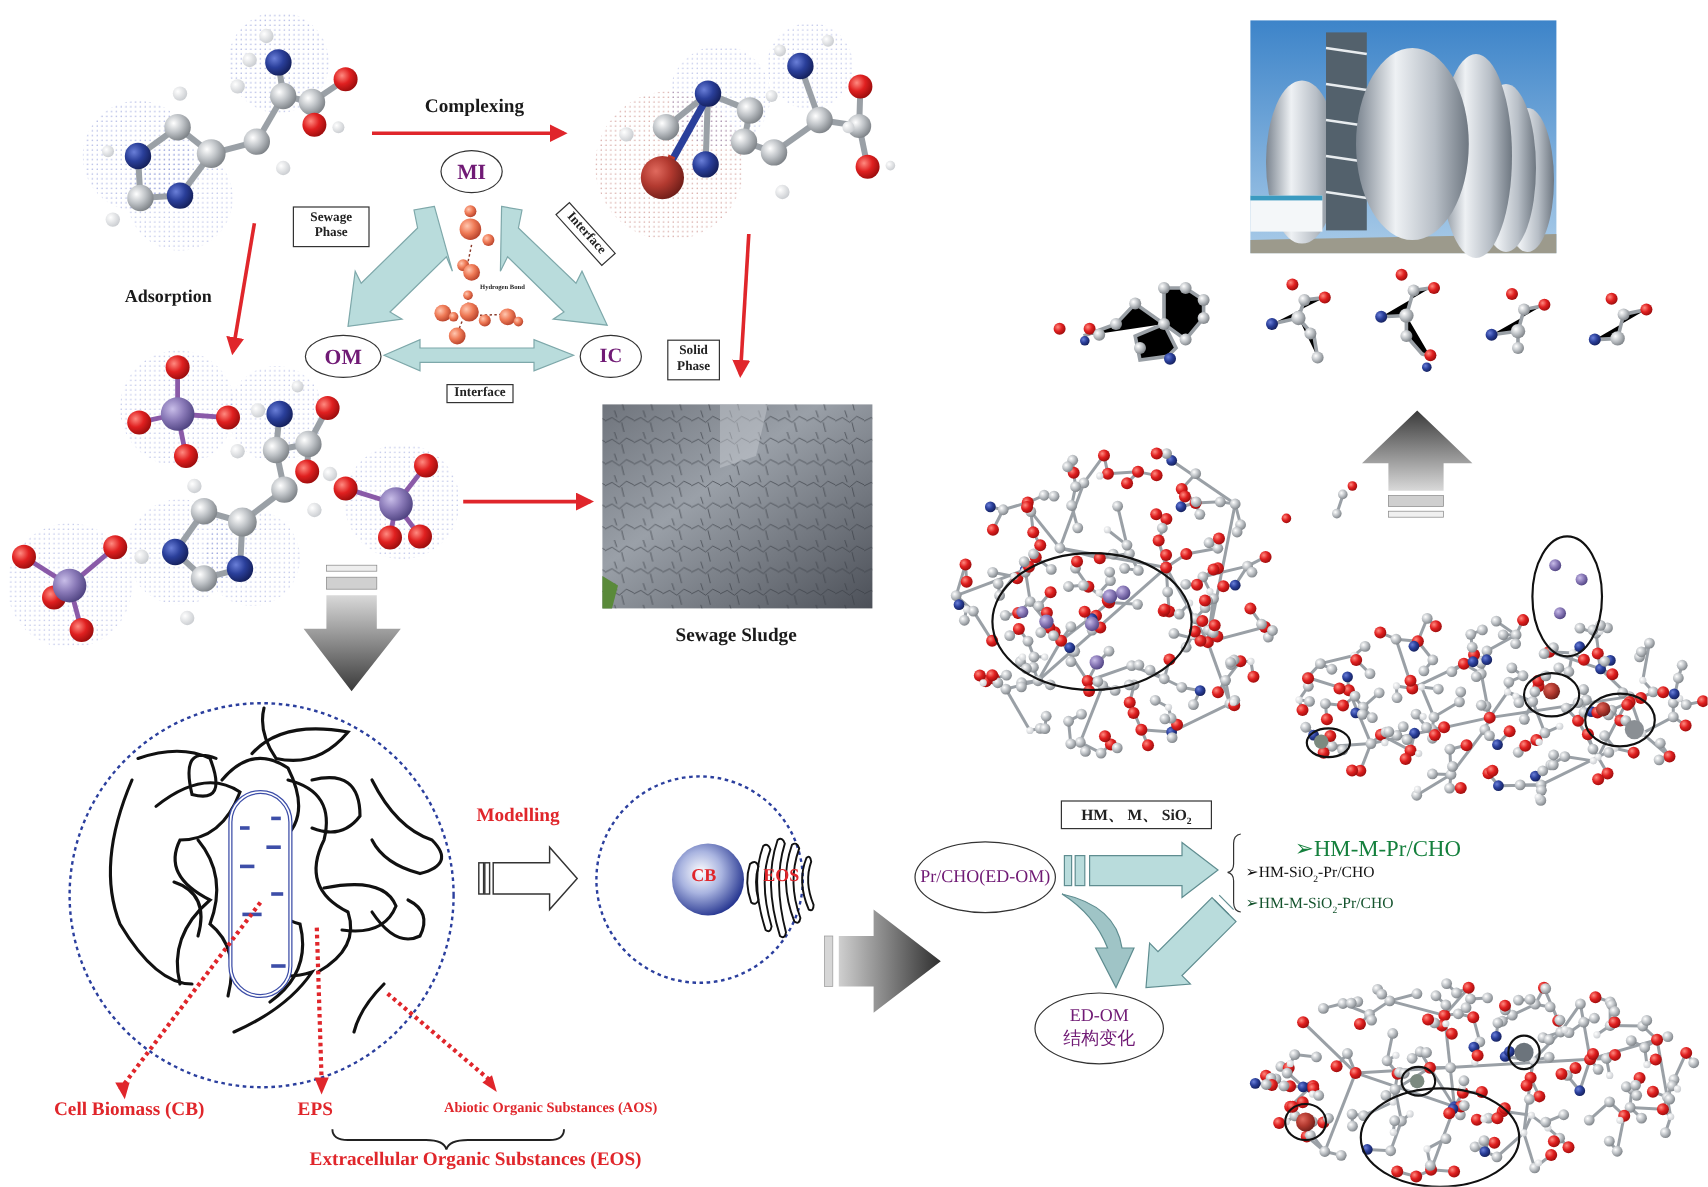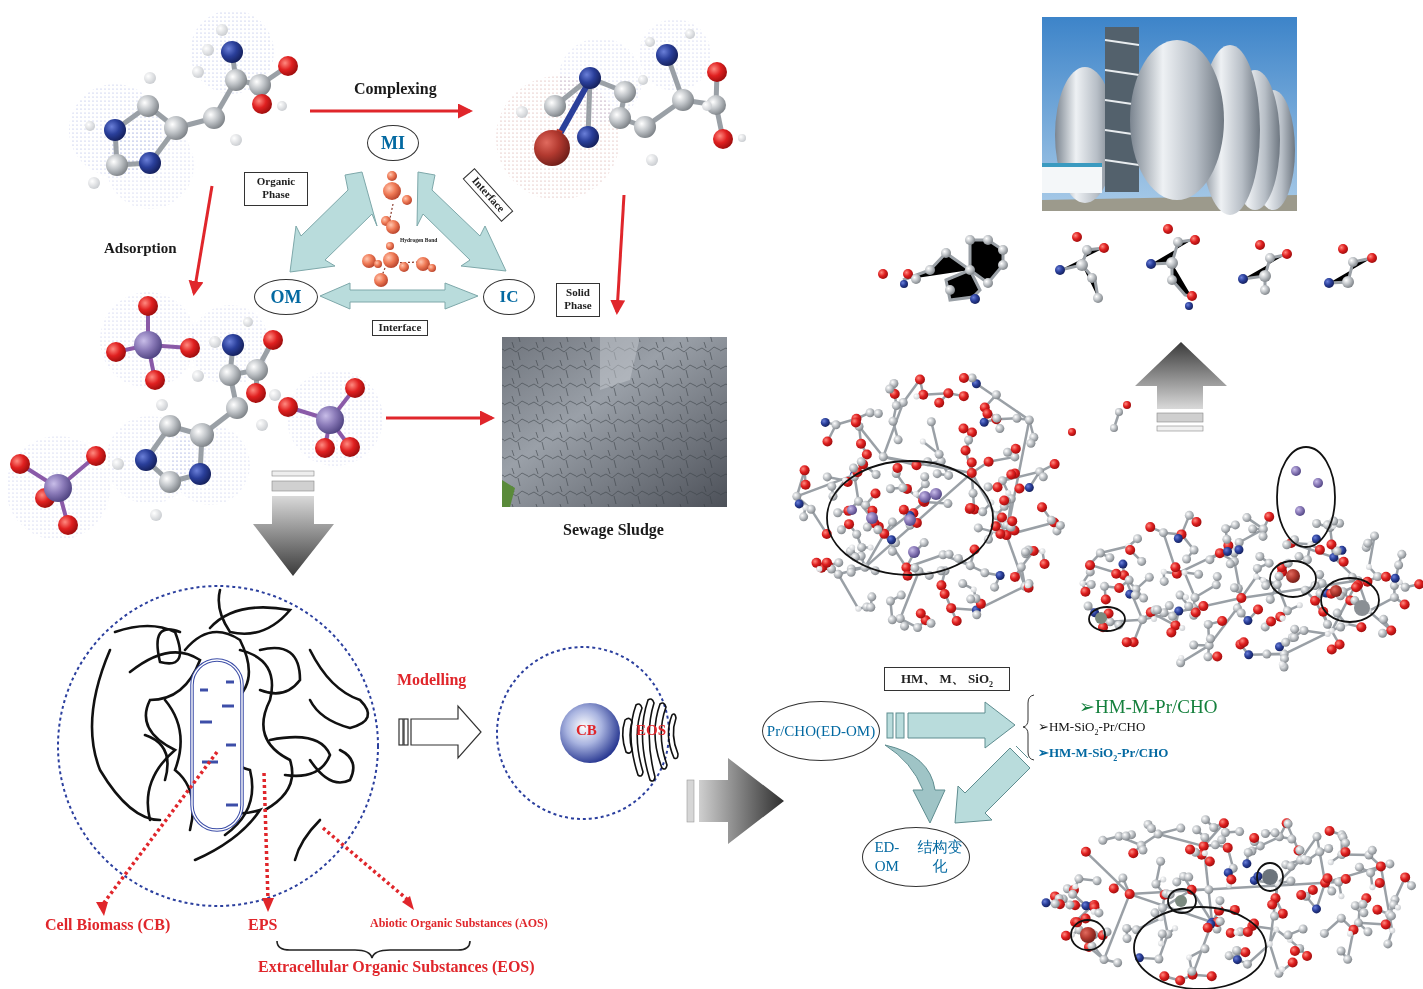--- a/index.html
+++ b/index.html
@@ -1,21 +1,21 @@
 <!DOCTYPE html>
 <html><head>
 <meta charset="utf-8">
 <style>
   html, body { margin:0; padding:0; background:#ffffff; }
   body { width:1423px; height:989px; position:relative; overflow:hidden; font-family:"Liberation Serif", serif; }
   svg.full { position:absolute; left:0; top:0; }
   .lbl-bold { font-weight:bold; color:#1a1a1a; }
   .red { color:#e0262b; font-weight:bold; }
   .box { position:absolute; border:1px solid #333; background:#fff; font-size:11px; font-weight:bold; text-align:center; line-height:13px; color:#222; }
-  .ell { position:absolute; border:1.5px solid #333; border-radius:50%; background:#fff; display:flex; align-items:center; justify-content:center; text-align:center; font-weight:bold; color:#0369a1; }
+  .ell { position:absolute; border:1.5px solid #333; border-radius:50%; background:#fff; display:flex; align-items:center; justify-content:center; text-align:center; font-weight:bold; color:#701a75; }
   .txt { position:absolute; white-space:nowrap; }
 </style>
 </head>
 <body>
 
 <svg class="full" width="1423" height="989" viewBox="0 0 1423 989">
   <defs>
     <radialGradient id="gO" cx="35%" cy="35%" r="70%">
         <stop offset="0" stop-color="#ff8a80"></stop>
         <stop offset="0.5" stop-color="#e02020"></stop>
@@ -1768,21 +1768,21 @@
     <span>MI</span>
   </div>
 <div class="ell" style="left:254px;top:279px;width:62px;height:34px;font-size:18px;">
     <span>OM</span>
   </div>
 <div class="ell" style="left:483px;top:279px;width:50px;height:34px;font-size:17px;">
     <span>IC</span>
   </div>
 
 <div class="box" style="left:244px;top:172px;width:62px;height:30px;padding-top:2px;">
-  <div>Organic</div>
+  <div>Sewage</div>
   <div>Phase</div>
 </div>
 <div class="box" style="left:545px;top:283px;width:42px;height:30px;padding-top:2px;margin-left:11px;">
   <div>Solid</div>
   <div>Phase</div>
 </div>
 <div class="box" style="left:459px;top:187px;width:56px;height:14px;transform:rotate(48deg);transform-origin:center;"><span>Interface</span></div>
 <div class="box" style="left:372px;top:320px;width:54px;height:14px;"><span>Interface</span></div>
 <div class="txt" style="left:400px;top:237px;font-size:5.5px;font-weight:bold;color:#222;">Hydrogen Bond</div>
 
@@ -1797,26 +1797,26 @@
 <div class="txt red" style="left:370px;top:916px;font-size:12px;">Abiotic Organic Substances (AOS)</div>
 <div class="txt red" style="left:258px;top:958px;font-size:16px;">Extracellular Organic Substances (EOS)</div>
 
 <div class="box" style="left:884px;top:667px;width:124px;height:22px;font-size:13px;font-weight:bold;line-height:22px;">
   <span>HM、 M、 SiO</span><sub style="font-size:8px;">2</sub>
 </div>
 <div class="ell" style="left:762px;top:701px;width:116px;height:58px;font-size:15px;font-weight:normal;flex-direction:row;line-height:18px;">
   <div>Pr/CHO</div>
   <div>(ED-OM)</div>
 </div>
-<div class="ell" style="left:862px;top:827px;width:106px;height:58px;font-size:15px;font-weight:normal;flex-direction:row;line-height:19px;">
+<div class="ell" style="left:862px;top:827px;width:106px;height:58px;font-size:15px;font-weight:normal;flex-direction:column;line-height:19px;">
   <div>ED-OM</div>
   <div>结构变化</div>
 </div>
 
 <div class="txt" style="left:1079px;top:695px;font-size:19px;color:#15803d;">
   <span>➢</span><span>HM-M-Pr/CHO</span>
 </div>
 <div class="txt" style="left:1038px;top:719px;font-size:13px;color:#111;">
   <span>➢</span><span>HM-SiO</span><sub style="font-size:8px;">2</sub><span>-Pr/CHO</span>
 </div>
-<div class="txt" style="left:1038px;top:745px;font-size:13px;color:#0369a1;font-weight:bold;">
+<div class="txt" style="left:1038px;top:745px;font-size:13px;color:#14532d;">
   <span>➢</span><span>HM-M-SiO</span><sub style="font-size:8px;">2</sub><span>-Pr/CHO</span>
 </div>
 
 </body></html>

